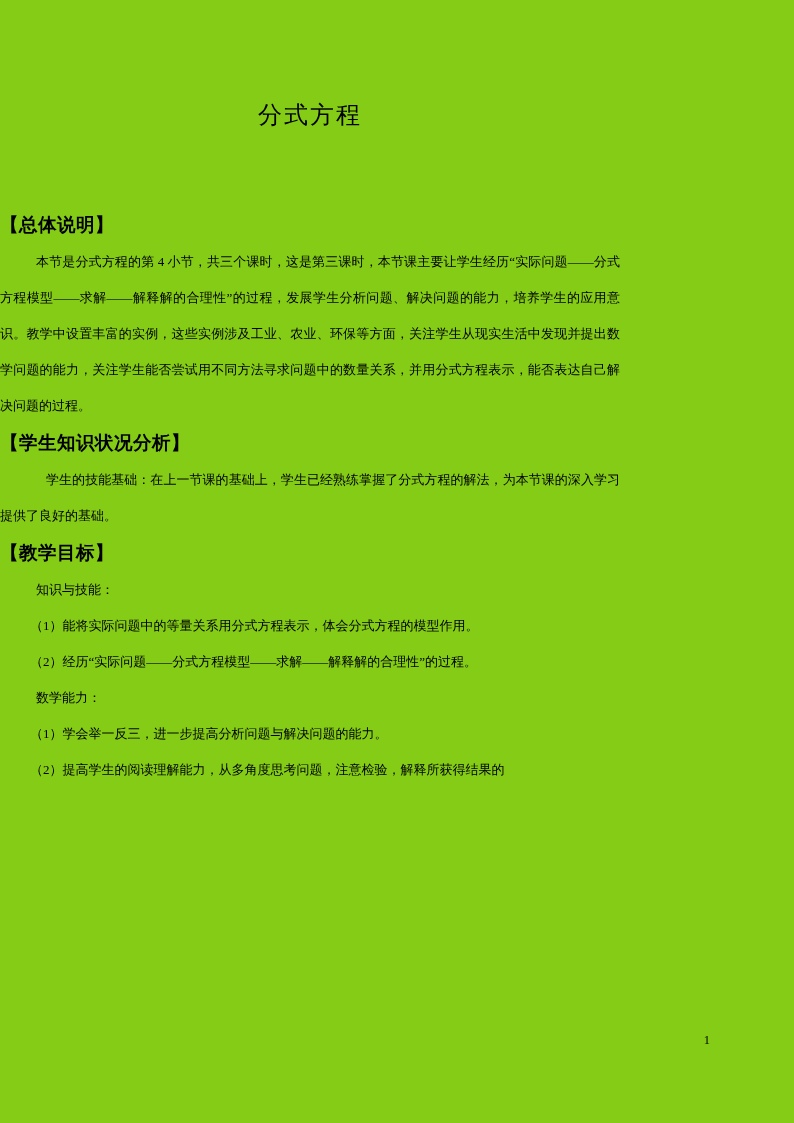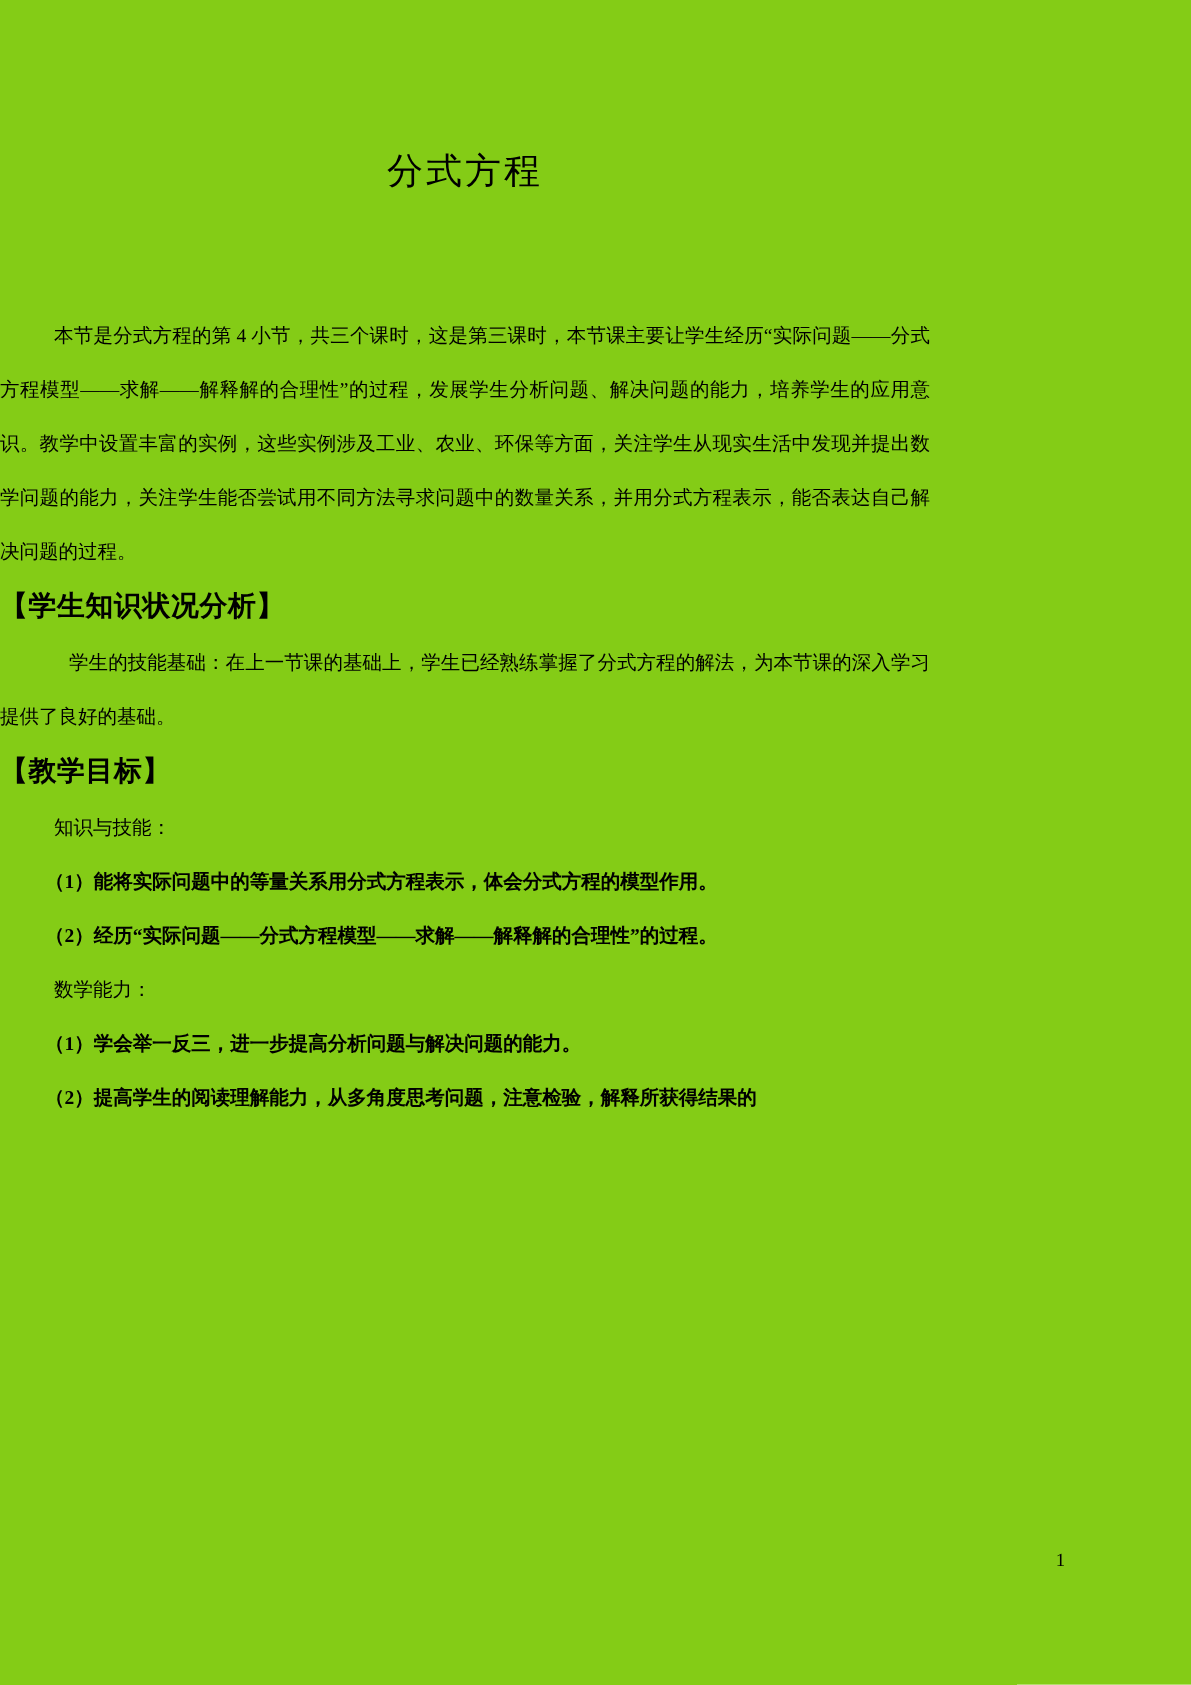--- a/index.html
+++ b/index.html
@@ -53,41 +53,42 @@
   }
   .sec-head {
     font-size: 18.5px;
     font-weight: bold;
     line-height: 38px;
     text-align: left;
     letter-spacing: 0.5px;
   }
   .indent2 { text-indent: 36px; }
   .indent2h { text-indent: 46px; }
-  .indent-item { text-indent: 30px; font-weight: bold; }
+  .indent-item { text-indent: 30px; }
   .noindent { text-indent: 0; }
   .page-num {
     position: absolute;
     right: 84px;
     bottom: 76px;
     font-size: 12.5px;
     line-height: 14px;
     color: #000000;
     font-family: "Liberation Serif", serif;
   }
 </style>
 </head>
 <body>
 
 <div class="page">
 
   <h1 class="doc-title">分式方程</h1>
 
   <div class="body-block">
 
+    <p class="sec-head">【总体说明】</p>
     <p class="indent2">本节是分式方程的第 4 小节，共三个课时，这是第三课时，本节课主要让学生经历“实际问题——分式方程模型——求解——解释解的合理性”的过程，发展学生分析问题、解决问题的能力，培养学生的应用意识。教学中设置丰富的实例，这些实例涉及工业、农业、环保等方面，关注学生从现实生活中发现并提出数学问题的能力，关注学生能否尝试用不同方法寻求问题中的数量关系，并用分式方程表示，能否表达自己解决问题的过程。</p>
 
     <p class="sec-head">【学生知识状况分析】</p>
     <p class="indent2h">学生的技能基础：在上一节课的基础上，学生已经熟练掌握了分式方程的解法，为本节课的深入学习提供了良好的基础。</p>
 
     <p class="sec-head">【教学目标】</p>
 
     <p class="indent2 noselect">知识与技能：</p>
     <p class="indent-item">（1）能将实际问题中的等量关系用分式方程表示，体会分式方程的模型作用。</p>
     <p class="indent-item">（2）经历“实际问题——分式方程模型——求解——解释解的合理性”的过程。</p>

